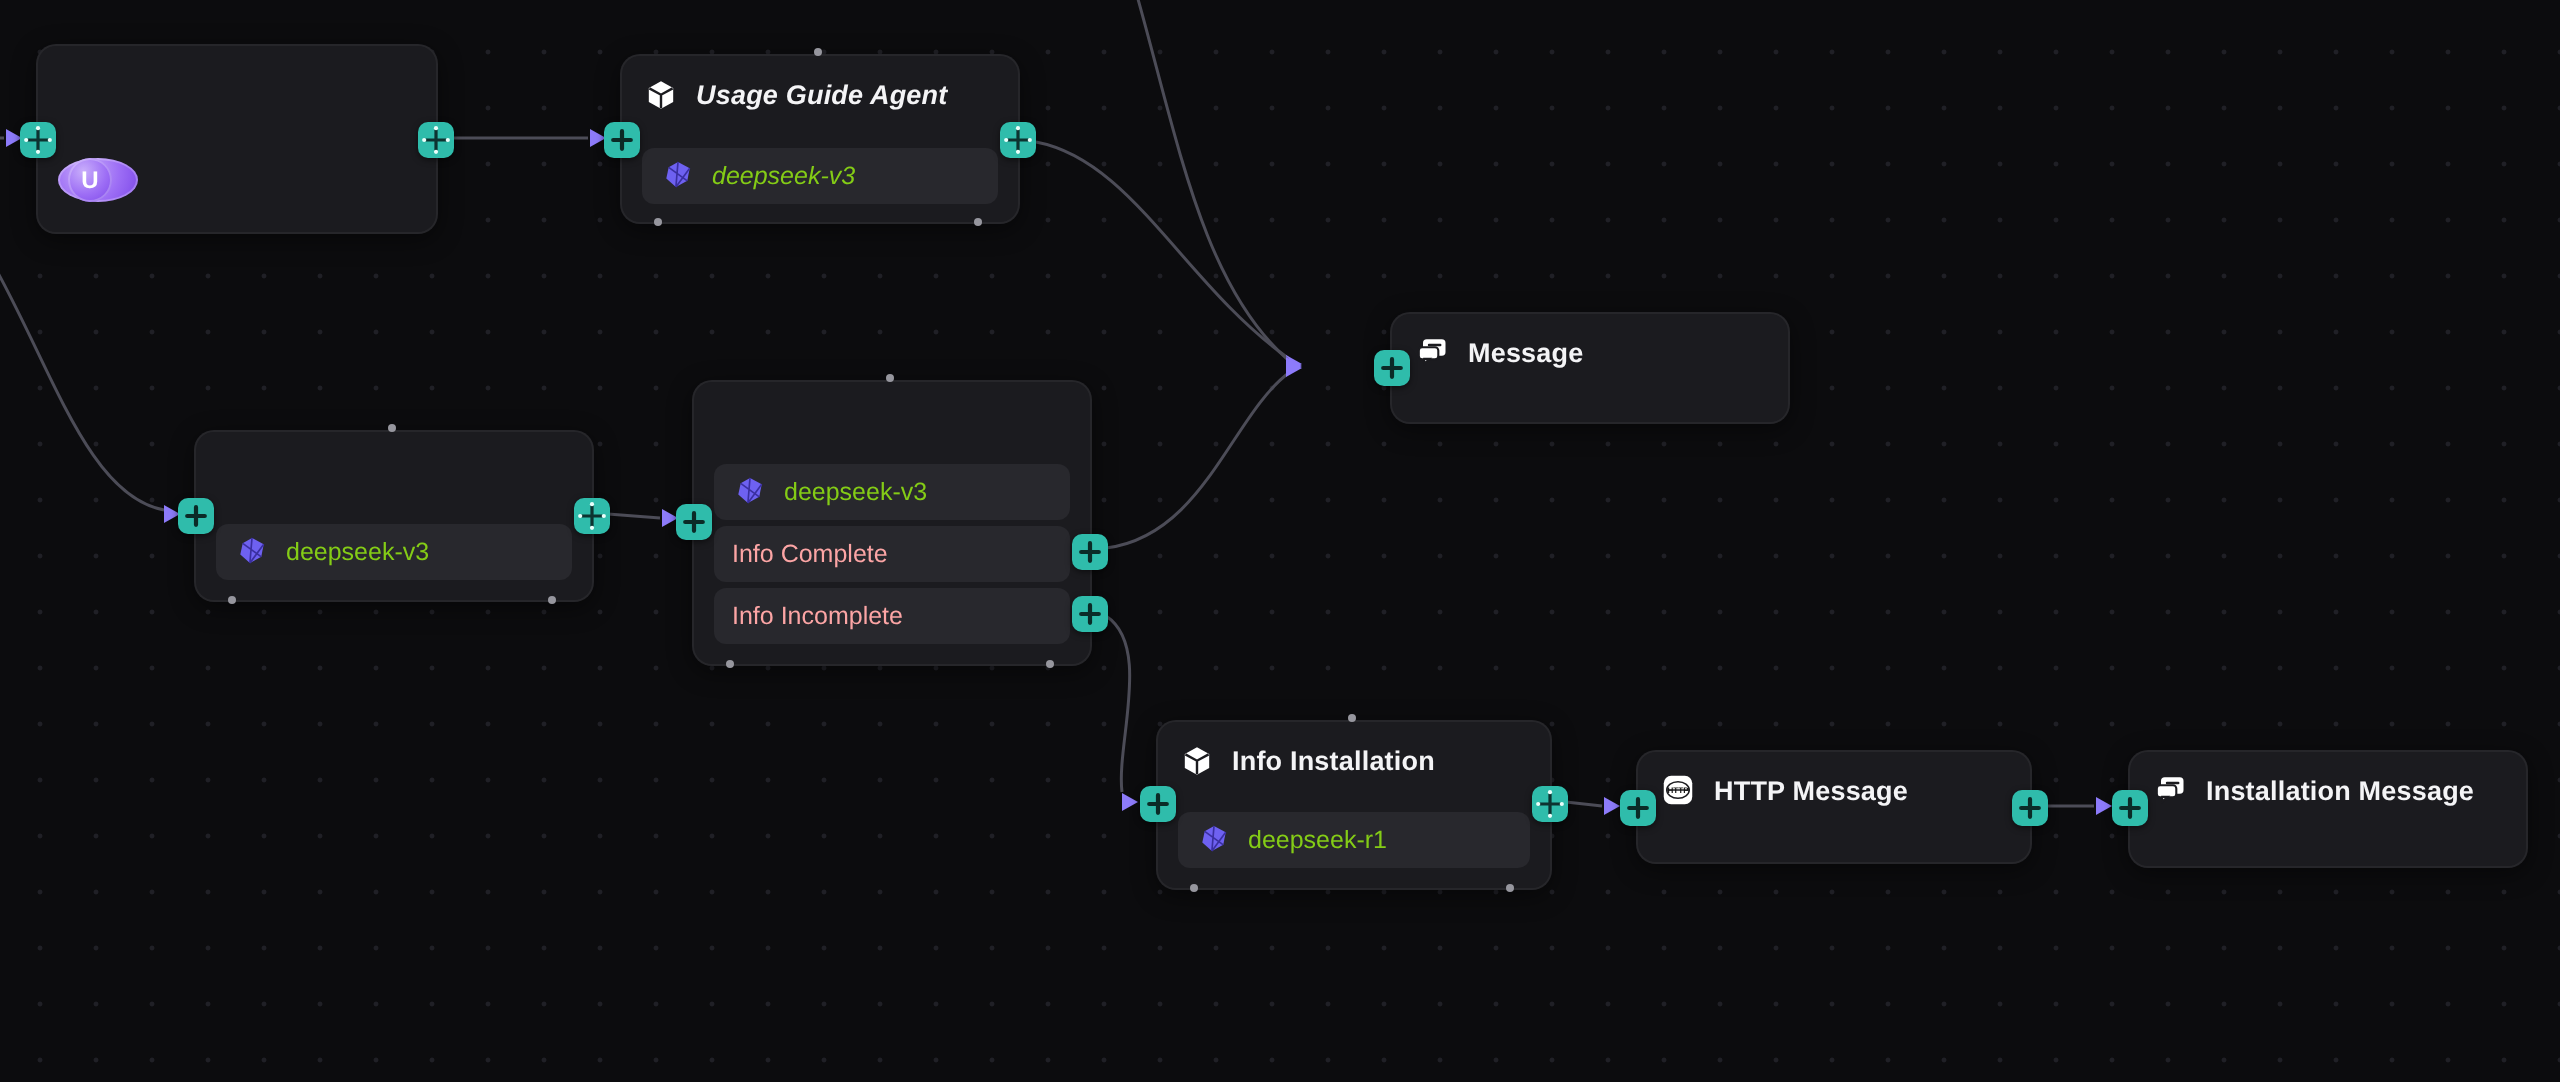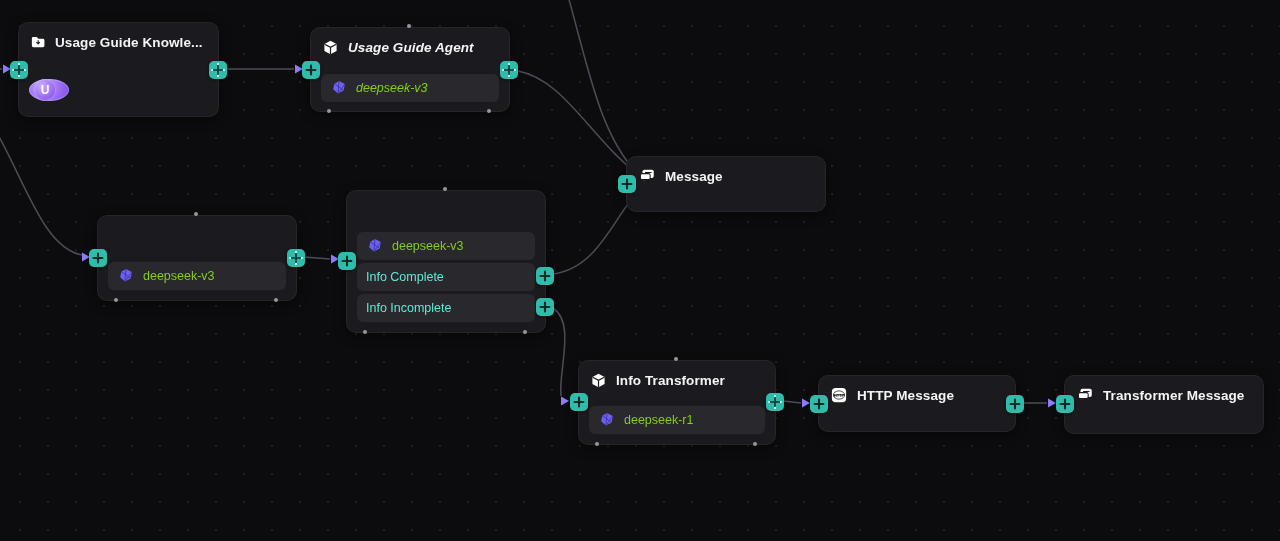--- a/index.html
+++ b/index.html
@@ -16,21 +16,21 @@
   .node{
     position:absolute;background:#1b1b1f;border:1px solid rgba(255,255,255,.05);
     border-radius:10px;box-shadow:0 3px 12px rgba(0,0,0,.45);z-index:2;
   }
   .title{position:absolute;top:4px;left:11px;right:10px;height:30px;display:flex;align-items:center;gap:9px;}
   .ticon{display:flex;align-items:center;justify-content:center;flex:0 0 auto;}
   .ttext{color:#f4f4f6;font-weight:700;font-size:13.5px;white-space:nowrap;overflow:hidden;letter-spacing:.1px;}
   .rows{position:absolute;left:10px;right:10px;display:flex;flex-direction:column;gap:3px;}
   .row{height:28px;background:#28282d;border-radius:6px;display:flex;align-items:center;padding:0 9px;gap:8px;flex:0 0 auto;}
   .rlabel{font-size:12.5px;color:#84cc16;white-space:nowrap;overflow:hidden;}
-  .row.branch .rlabel{color:#5eead4;}
+  .row.branch .rlabel{color:#fca5a5;}
   .micon{display:flex;align-items:center;flex:0 0 auto;}
   .avatar{
     width:22px;height:22px;border-radius:50%;flex:0 0 auto;
     background:radial-gradient(circle at 35% 30%,#c9aefb 0%,#9d6ef5 55%,#7b46e8 100%);
     color:#fff;font-size:12px;font-weight:700;display:flex;align-items:center;justify-content:center;
     box-shadow:inset 0 0 0 1px rgba(255,255,255,.25);
   }
   .handle{
     position:absolute;width:18px;height:18px;border-radius:5px;background:#2fbcab;
     display:flex;align-items:center;justify-content:center;z-index:4;
@@ -58,29 +58,20 @@
       <path d="M 553 274 C 602 268 616 207 645 186" class="edge"></path>
       <polygon points="643,179.5 651,184 643,188.5" class="arrow"></polygon>
       <path d="M 553 308 C 576 323 558 372 561 396" class="edge"></path>
       <polygon points="561,396.5 569,401 561,405.5" class="arrow"></polygon>
       <path d="M 783 401 L 801 403" class="edge"></path>
       <polygon points="802,398.5 810,403 802,407.5" class="arrow"></polygon>
       <path d="M 1024 403 L 1047 403" class="edge"></path>
       <polygon points="1048,398.5 1056,403 1048,407.5" class="arrow"></polygon>
     </svg>
 <div class="node" style="left: 18px; top: 22px; width: 199px; height: 93px;">
-      <div class="title">
-        <span class="ticon">
-          <svg width="16" height="16" viewBox="0 0 24 24">
-            <path d="M2.8 6.8 a2.2 2.2 0 0 1 2.2 -2.2 h5.2 l2.2 2.4 h7 a2.2 2.2 0 0 1 2.2 2.2 v8.6 a2.2 2.2 0 0 1 -2.2 2.2 H5 a2.2 2.2 0 0 1 -2.2 -2.2 z" fill="#fff"></path>
-            <path d="M12.2 9.8 v4.6 M10 12.6 l2.2 2.2 L14.4 12.6" stroke="#1b1b1f" stroke-width="1.6" fill="none" stroke-linecap="round" stroke-linejoin="round"></path>
-          </svg>
-        </span>
-        <span class="ttext">Usage Guide Knowle...</span>
-      </div>
       <div class="rows" style="top:56px">
         <div class="row avatar">
           <span class="avatar">U</span>
           <span class="rlabel">User Guide</span>
         </div>
       </div>
       <div class="handle" style="top:38px;left:-9px;">
         <svg width="18" height="18" viewBox="0 0 18 18">
           <path d="M9 3.6 V14.4 M3.6 9 H14.4" stroke="#0d3330" stroke-width="1.6"></path>
           <circle cx="9" cy="3.1" r="1.05" fill="#eafffb"></circle>
@@ -131,21 +122,21 @@
           <circle cx="9" cy="3.1" r="1.05" fill="#eafffb"></circle>
           <circle cx="9" cy="14.9" r="1.05" fill="#eafffb"></circle>
           <circle cx="3.1" cy="9" r="1.05" fill="#eafffb"></circle>
           <circle cx="14.9" cy="9" r="1.05" fill="#eafffb"></circle>
         </svg>
       </div>
     </div>
     <div class="anchor" style="left: 409px; top: 26px;"></div>
     <div class="anchor" style="left: 329px; top: 111px;"></div>
     <div class="anchor" style="left: 489px; top: 111px;"></div>
-    <div class="node" style="left: 626px; top: 156px; width: 198px; height: 54px; text-align: center;">
+    <div class="node" style="left: 695px; top: 156px; width: 198px; height: 54px; text-align: center;">
       <div class="title">
         <span class="ticon">
           <svg width="18" height="18" viewBox="0 0 24 24">
             <rect x="6" y="3.5" width="15" height="11" rx="2.5" fill="#fff"></rect>
             <path d="M10 7.3 h7.5 M10 10.3 h5" stroke="#1b1b1f" stroke-width="1.6" stroke-linecap="round"></path>
             <g stroke="#1b1b1f" stroke-width="1.4" fill="#fff">
               <rect x="3.2" y="8.8" width="13" height="8" rx="2.2"></rect>
               <path d="M6.8 16.6 v3.2 l3.6 -3.2 z"></path>
             </g>
           </svg>
@@ -226,21 +217,21 @@
     <div class="anchor" style="left: 365px; top: 332px;"></div>
     <div class="anchor" style="left: 525px; top: 332px;"></div>
     <div class="node" style="left: 578px; top: 360px; width: 196px; height: 83px;">
       <div class="title">
         <span class="ticon">
           <svg width="17" height="17" viewBox="0 0 24 24">
             <path d="M12 2.3 L20.6 7 V17 L12 21.7 L3.4 17 V7 Z" fill="#fff"></path>
             <path d="M3.8 7.3 L12 11.8 L20.2 7.3 M12 11.8 V21.3" stroke="#1b1b1f" stroke-width="1.7" fill="none"></path>
           </svg>
         </span>
-        <span class="ttext">Info Transformer</span>
+        <span class="ttext">Info Installation</span>
       </div>
       <div class="rows" style="top:45px">
         <div class="row model">
           <span class="micon">
             <svg width="18" height="18" viewBox="0 0 24 24">
               <path d="M12 2.6 L19.8 6.8 L18.2 15.2 L10.6 19.4 L4.2 13.6 L5.8 6.2 Z" fill="#6e61f1"></path>
               <path d="M12 2.6 L10.6 19.4 M5.8 6.2 L18.2 15.2 M19.8 6.8 L10.6 19.4" stroke="#3a2fa0" stroke-width="1.1" fill="none"></path>
             </svg>
           </span>
           <span class="rlabel">deepseek-r1</span>
@@ -292,21 +283,21 @@
         <span class="ticon">
           <svg width="18" height="18" viewBox="0 0 24 24">
             <rect x="6" y="3.5" width="15" height="11" rx="2.5" fill="#fff"></rect>
             <path d="M10 7.3 h7.5 M10 10.3 h5" stroke="#1b1b1f" stroke-width="1.6" stroke-linecap="round"></path>
             <g stroke="#1b1b1f" stroke-width="1.4" fill="#fff">
               <rect x="3.2" y="8.8" width="13" height="8" rx="2.2"></rect>
               <path d="M6.8 16.6 v3.2 l3.6 -3.2 z"></path>
             </g>
           </svg>
         </span>
-        <span class="ttext">Transformer Message</span>
+        <span class="ttext">Installation Message</span>
       </div>
       <div class="handle" style="top:19px;left:-9px;">
         <svg width="18" height="18" viewBox="0 0 18 18">
           <path d="M9 4.6 V13.4 M4.6 9 H13.4" stroke="#0b2b27" stroke-width="2.1" stroke-linecap="round"></path>
         </svg>
       </div>
     </div>
   </div>
 
 </body></html>

